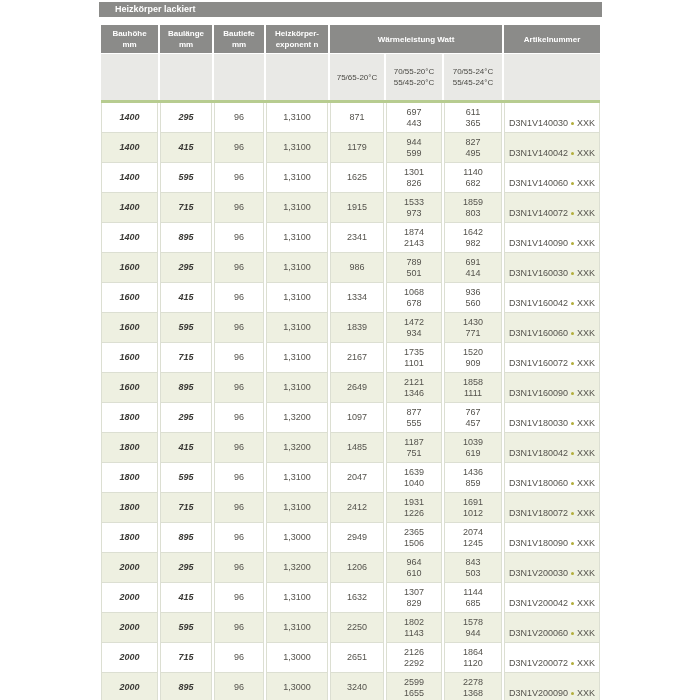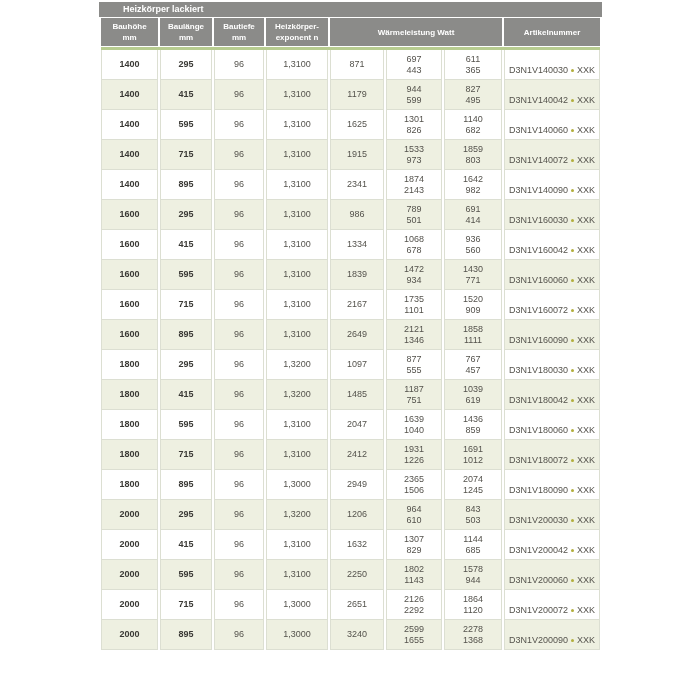--- a/index.html
+++ b/index.html
@@ -15,22 +15,22 @@
   }
   html,body{margin:0;padding:0;}
   body{
     width:700px;height:700px;background:#ffffff;position:relative;
     font-family:"Liberation Sans","DejaVu Sans",sans-serif;
     -webkit-font-smoothing:antialiased;
   }
   .table-container{position:absolute;left:99px;top:2px;width:503px;}
   .title-bar{
     background:var(--header-bg);color:#ffffff;font-weight:bold;
-    font-size:9px;line-height:15px;height:15px;padding-left:24px;
-    margin-bottom:1px;box-sizing:border-box;
+    font-size:9px;line-height:15px;height:15px;padding-left:16px;
+    margin-bottom:8px;box-sizing:border-box;
   }
   table{
     width:503px;table-layout:fixed;
     border-collapse:separate;border-spacing:2px 0;
   }
   th,td{box-sizing:border-box;text-align:center;vertical-align:middle;padding:1px 2px;}
   thead th.head{
     background:var(--header-bg);color:#ffffff;font-weight:bold;font-size:8px;
     line-height:11px;height:29px;white-space:pre-line;border-bottom:1px solid #ffffff;
   }
@@ -43,21 +43,21 @@
   }
   tbody tr.data-row td{
     background:var(--row-bg);height:30px;font-size:9px;line-height:11px;
     color:var(--text-normal);
     border-left:1px solid var(--cell-border);
     border-right:1px solid var(--cell-border);
     border-bottom:1px solid var(--cell-border);
     white-space:pre-line;
   }
   tbody tr.data-row.alt td{background:var(--row-alt-bg);}
-  tbody tr.data-row td.bold{font-weight:bold;color:var(--text-dark);}
+  tbody tr.data-row td.bold{font-weight:bold;color:var(--text-dark);font-style:italic;}
   td.artikel{font-size:8.5px;color:#4b4a45;white-space:nowrap;margin-left:47px;}
   .dot{
     display:inline-block;width:3px;height:3px;border-radius:50%;
     background:var(--dot-color);margin:0 3px 1px 3px;vertical-align:baseline;
   }
 </style>
 </head>
 <body>
 
 <div class="table-container">
@@ -79,20 +79,32 @@
 mm</th>
         <th class="head">Baulänge
 mm</th>
         <th class="head">Bautiefe
 mm</th>
         <th class="head">Heizkörper-
 exponent n</th>
         <th class="head" colspan="3">Wärmeleistung Watt</th>
         <th class="head">Artikelnummer</th>
       </tr>
+      <tr>
+        <th class="sub"></th>
+        <th class="sub"></th>
+        <th class="sub"></th>
+        <th class="sub"></th>
+        <th class="sub">75/65-20°C</th>
+        <th class="sub">70/55-20°C
+55/45-20°C</th>
+        <th class="sub">70/55-24°C
+55/45-24°C</th>
+        <th class="sub"></th>
+      </tr>
     </thead>
     <tbody>
       <tr class="green-line">
           <td colspan="8"></td>
         </tr>
     <tr class="data-row">
     <td class="bold">1400</td>
     <td class="bold">295</td>
     <td>96</td>
     <td>1,3100</td>

